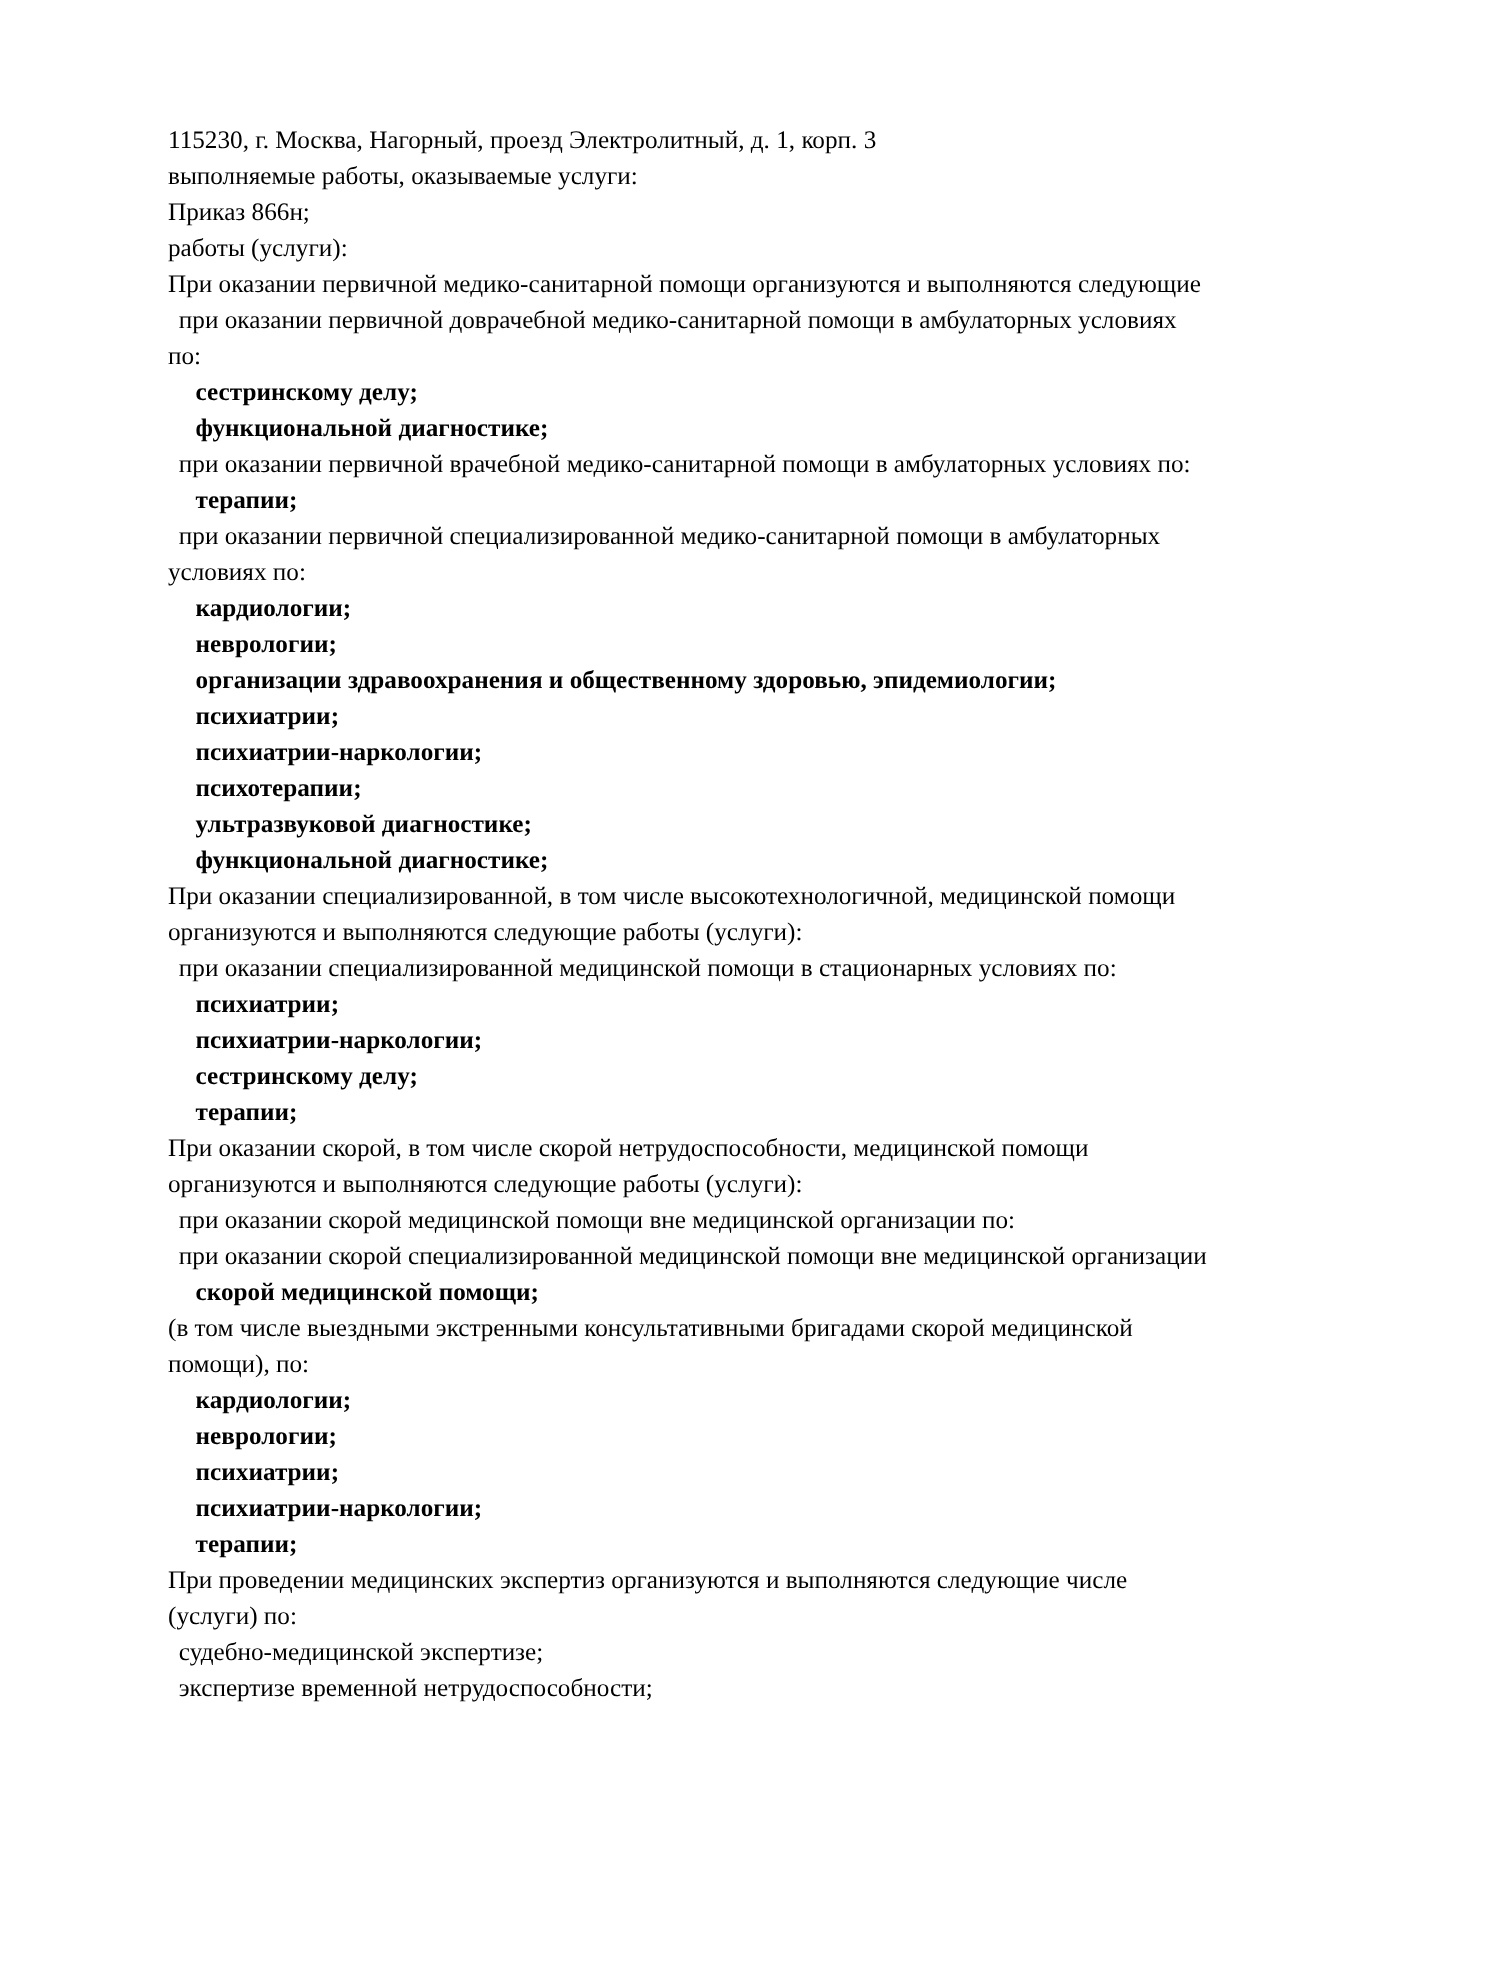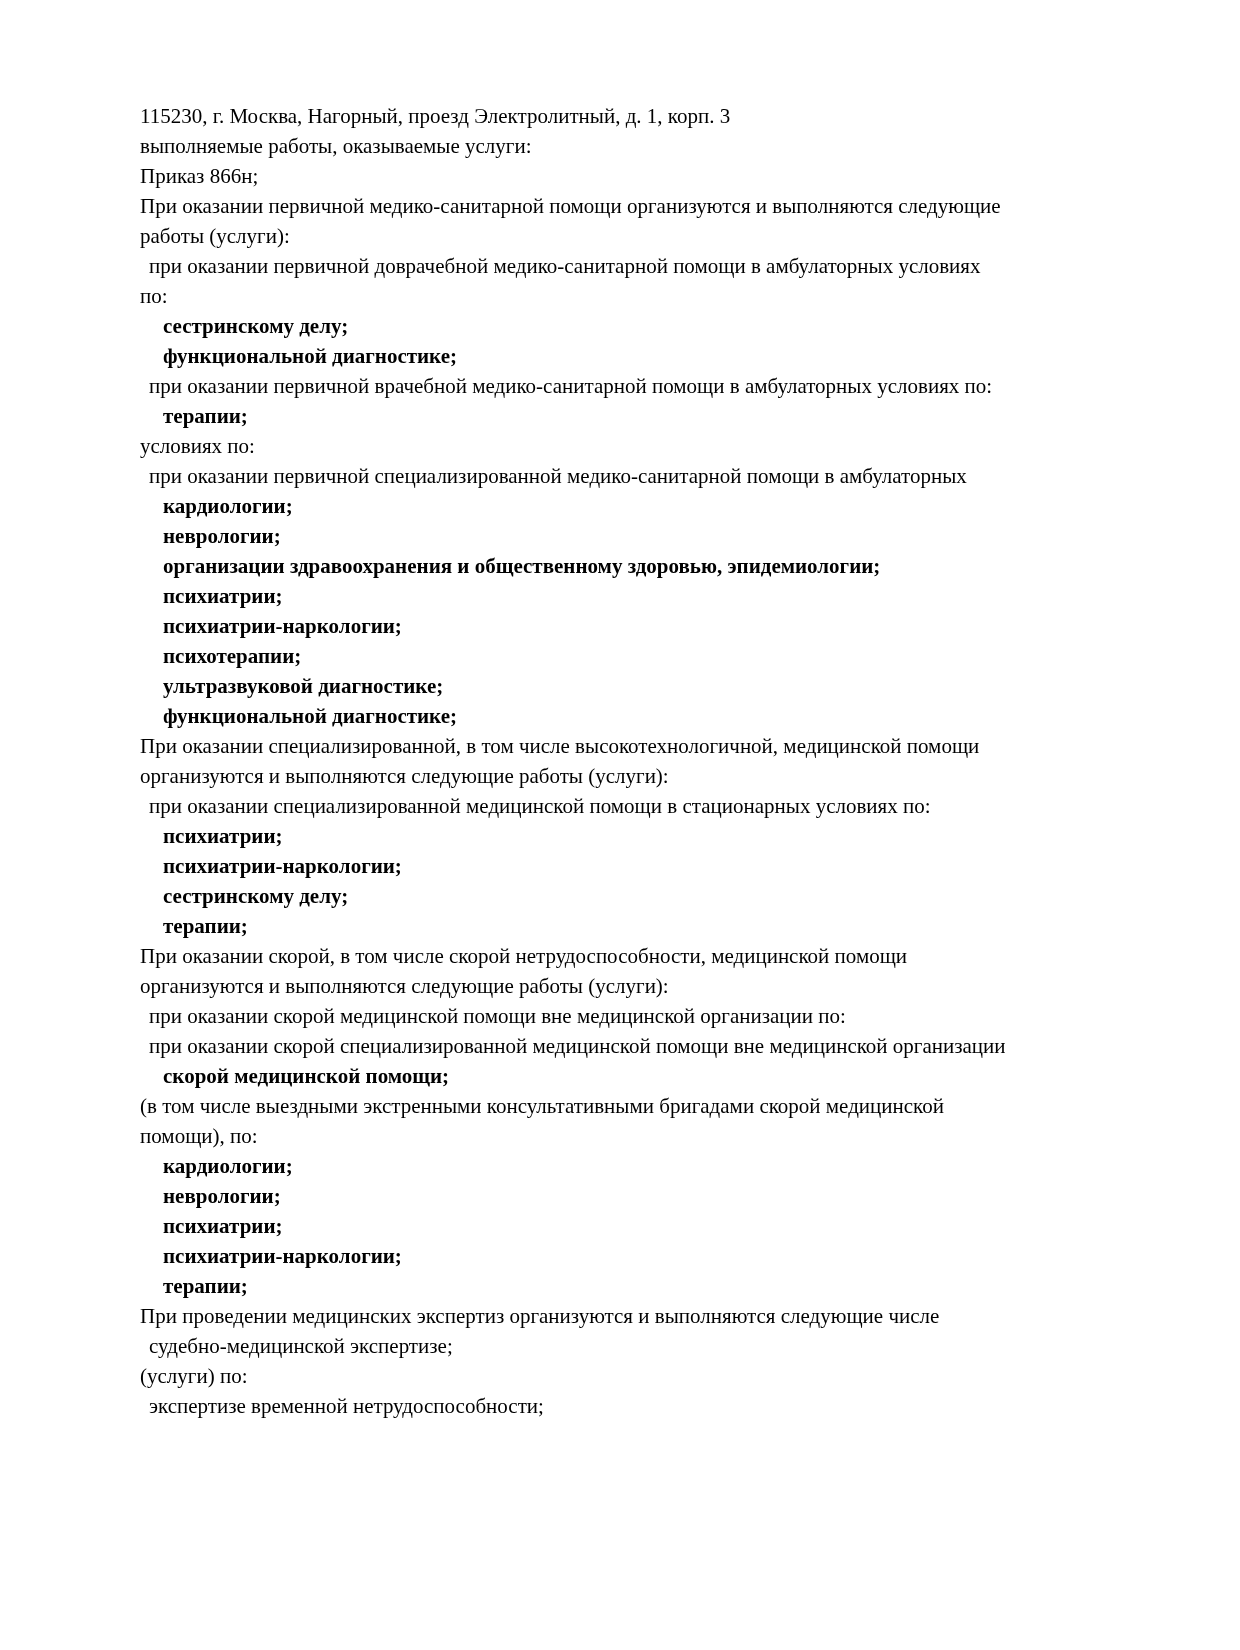--- a/index.html
+++ b/index.html
@@ -35,30 +35,30 @@
   .indent-2 { padding-left: 23px; font-weight: bold; }
 </style>
 </head>
 <body>
 
 <div class="page">
   <div class="doc">
       <div class="line indent-0">115230, г. Москва, Нагорный, проезд Электролитный, д. 1, корп. 3</div>
       <div class="line indent-0">выполняемые работы, оказываемые услуги:</div>
       <div class="line indent-0">Приказ 866н;</div>
+      <div class="line indent-0">работы (услуги):</div>
       <div class="line indent-0">При оказании первичной медико-санитарной помощи организуются и выполняются следующие</div>
-      <div class="line indent-0">работы (услуги):</div>
       <div class="line indent-1">при оказании первичной доврачебной медико-санитарной помощи в амбулаторных условиях</div>
       <div class="line indent-0">по:</div>
       <div class="line indent-2">сестринскому делу;</div>
       <div class="line indent-2">функциональной диагностике;</div>
       <div class="line indent-1">при оказании первичной врачебной медико-санитарной помощи в амбулаторных условиях по:</div>
       <div class="line indent-2">терапии;</div>
+      <div class="line indent-1">при оказании первичной специализированной медико-санитарной помощи в амбулаторных</div>
       <div class="line indent-0">условиях по:</div>
-      <div class="line indent-1">при оказании первичной специализированной медико-санитарной помощи в амбулаторных</div>
       <div class="line indent-2">кардиологии;</div>
       <div class="line indent-2">неврологии;</div>
       <div class="line indent-2">организации здравоохранения и общественному здоровью, эпидемиологии;</div>
       <div class="line indent-2">психиатрии;</div>
       <div class="line indent-2">психиатрии-наркологии;</div>
       <div class="line indent-2">психотерапии;</div>
       <div class="line indent-2">ультразвуковой диагностике;</div>
       <div class="line indent-2">функциональной диагностике;</div>
       <div class="line indent-0">При оказании специализированной, в том числе высокотехнологичной, медицинской помощи</div>
       <div class="line indent-0">организуются и выполняются следующие работы (услуги):</div>
@@ -73,17 +73,17 @@
       <div class="line indent-1">при оказании скорой специализированной медицинской помощи вне медицинской организации</div>
       <div class="line indent-2">скорой медицинской помощи;</div>
       <div class="line indent-0">(в том числе выездными экстренными консультативными бригадами скорой медицинской</div>
       <div class="line indent-0">помощи), по:</div>
       <div class="line indent-2">кардиологии;</div>
       <div class="line indent-2">неврологии;</div>
       <div class="line indent-2">психиатрии;</div>
       <div class="line indent-2">психиатрии-наркологии;</div>
       <div class="line indent-2">терапии;</div>
       <div class="line indent-0">При проведении медицинских экспертиз организуются и выполняются следующие числе</div>
+      <div class="line indent-0">(услуги) по:</div>
       <div class="line indent-1">судебно-медицинской экспертизе;</div>
-      <div class="line indent-0">(услуги) по:</div>
       <div class="line indent-1">экспертизе временной нетрудоспособности;</div>
     </div>
 </div>
 
 </body></html>

